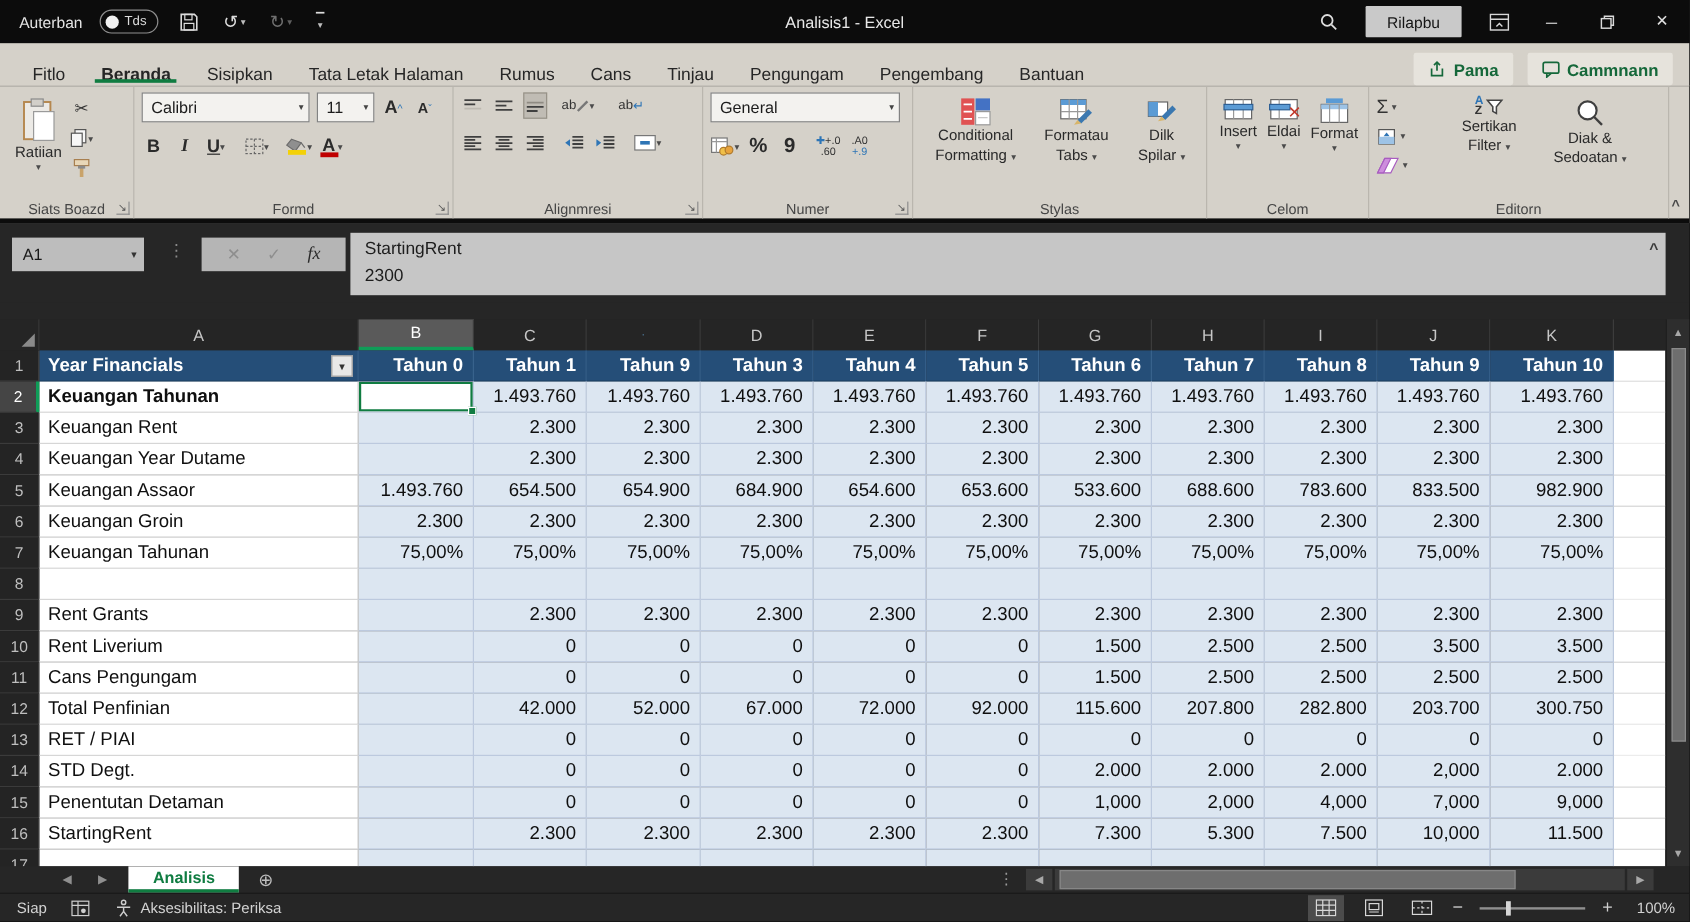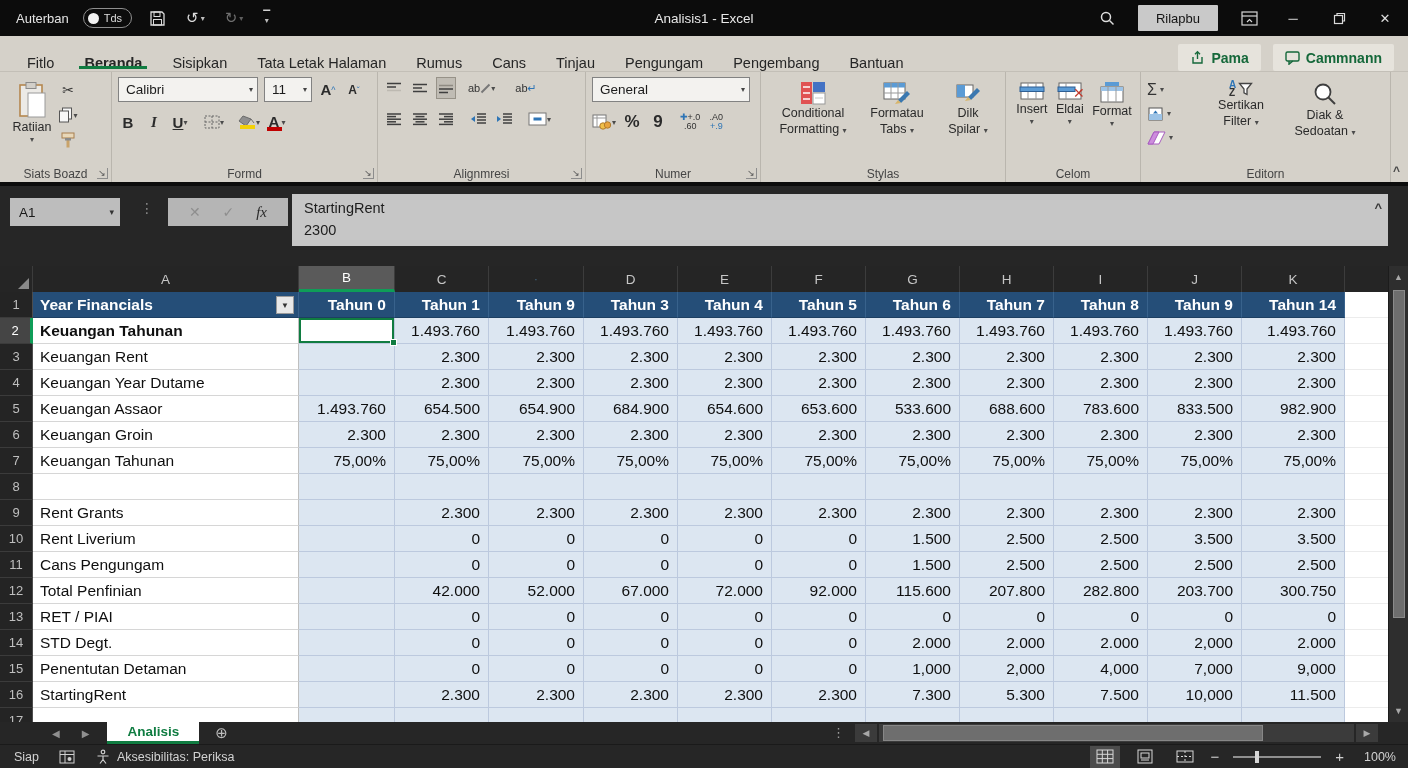--- a/index.html
+++ b/index.html
@@ -649,21 +649,21 @@
           <div class="dcell" style="width: 96px;">Tahun 0</div>
           <div class="dcell" style="width: 94px;">Tahun 1</div>
           <div class="dcell" style="width: 95px;">Tahun 9</div>
           <div class="dcell" style="width: 94px;">Tahun 3</div>
           <div class="dcell" style="width: 94px;">Tahun 4</div>
           <div class="dcell" style="width: 94px;">Tahun 5</div>
           <div class="dcell" style="width: 94px;">Tahun 6</div>
           <div class="dcell" style="width: 94px;">Tahun 7</div>
           <div class="dcell" style="width: 94px;">Tahun 8</div>
           <div class="dcell" style="width: 94px;">Tahun 9</div>
-          <div class="dcell" style="width: 103px;">Tahun 14</div>
+          <div class="dcell" style="width: 103px;">Tahun 10</div>
           <div class="fcell" style="width: 43px; background: rgb(255, 255, 255);"></div>
         </div>
         <div class="growx">
           <div class="rn sel" style="width: 33px;">2</div>
           <div class="acell bold" style="width: 266px;">Keuangan Tahunan</div>
           <div class="dcell selcell" style="width: 96px;">
             <div class="handle"></div>
           </div>
           <div class="dcell" style="width: 94px;">1.493.760</div>
           <div class="dcell" style="width: 95px;">1.493.760</div>

